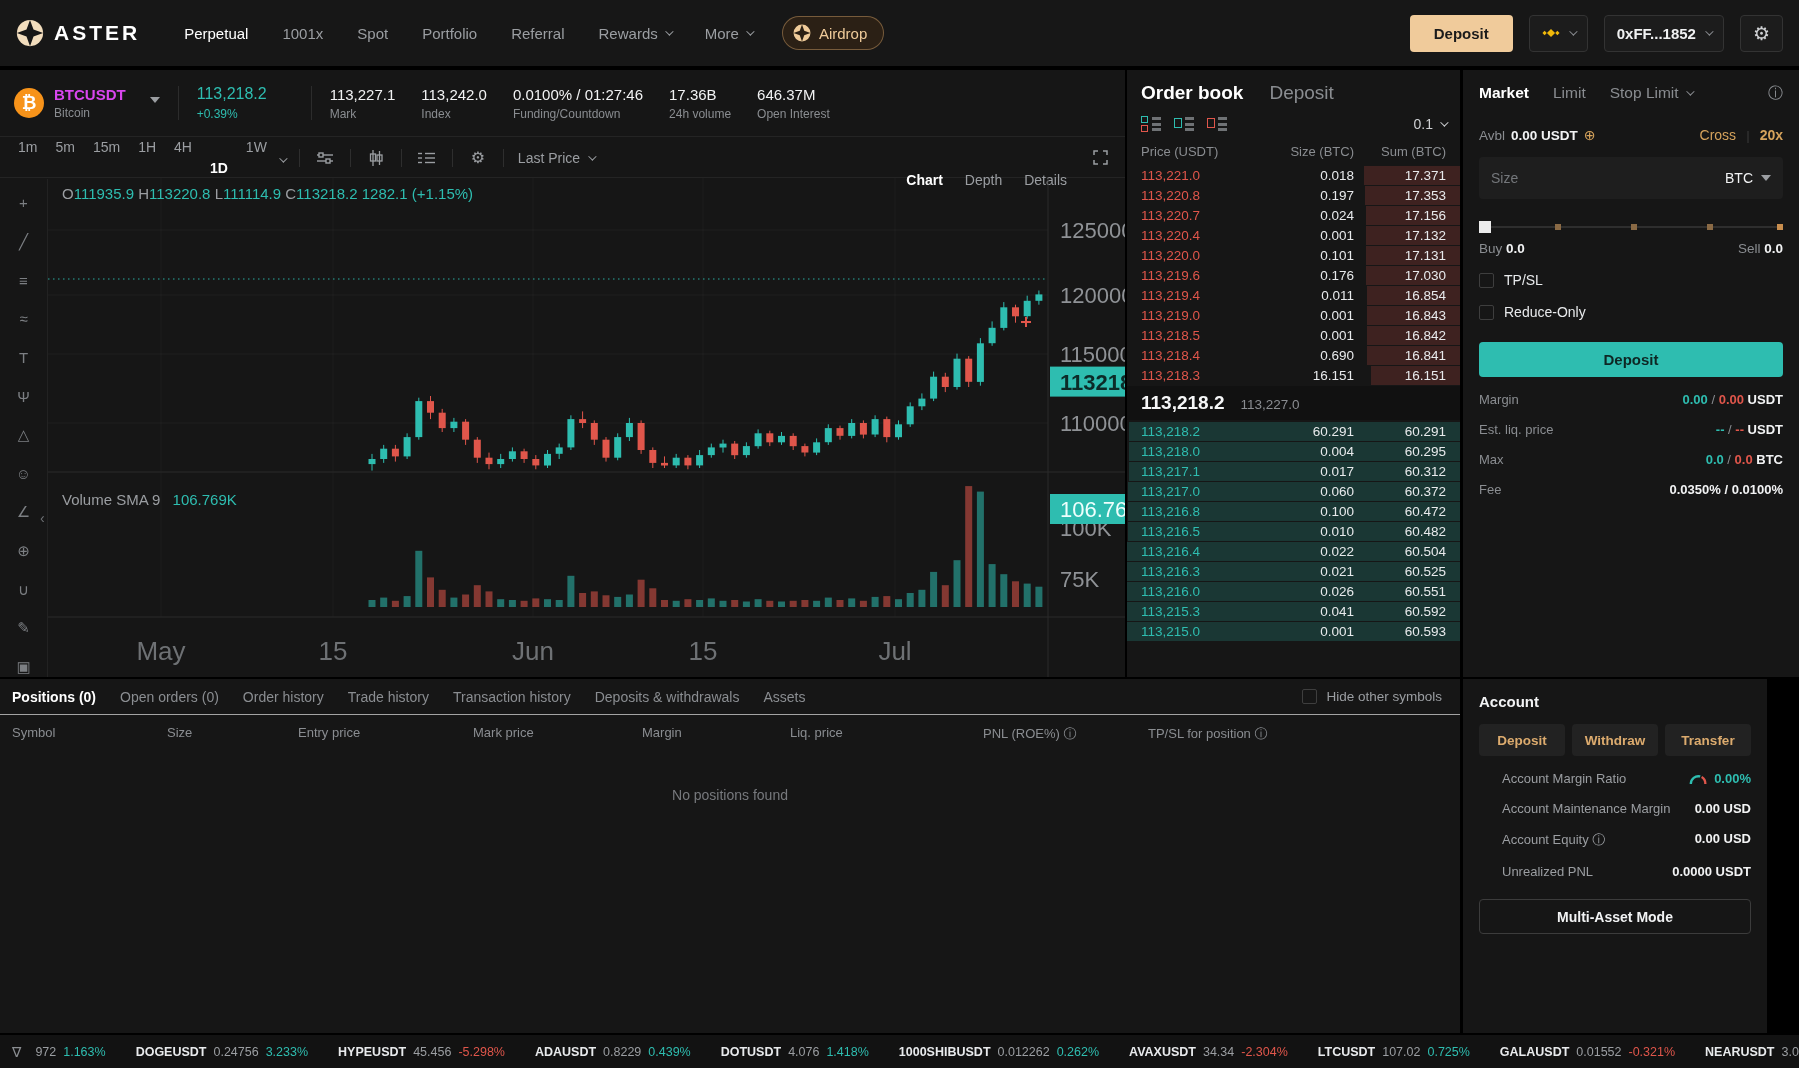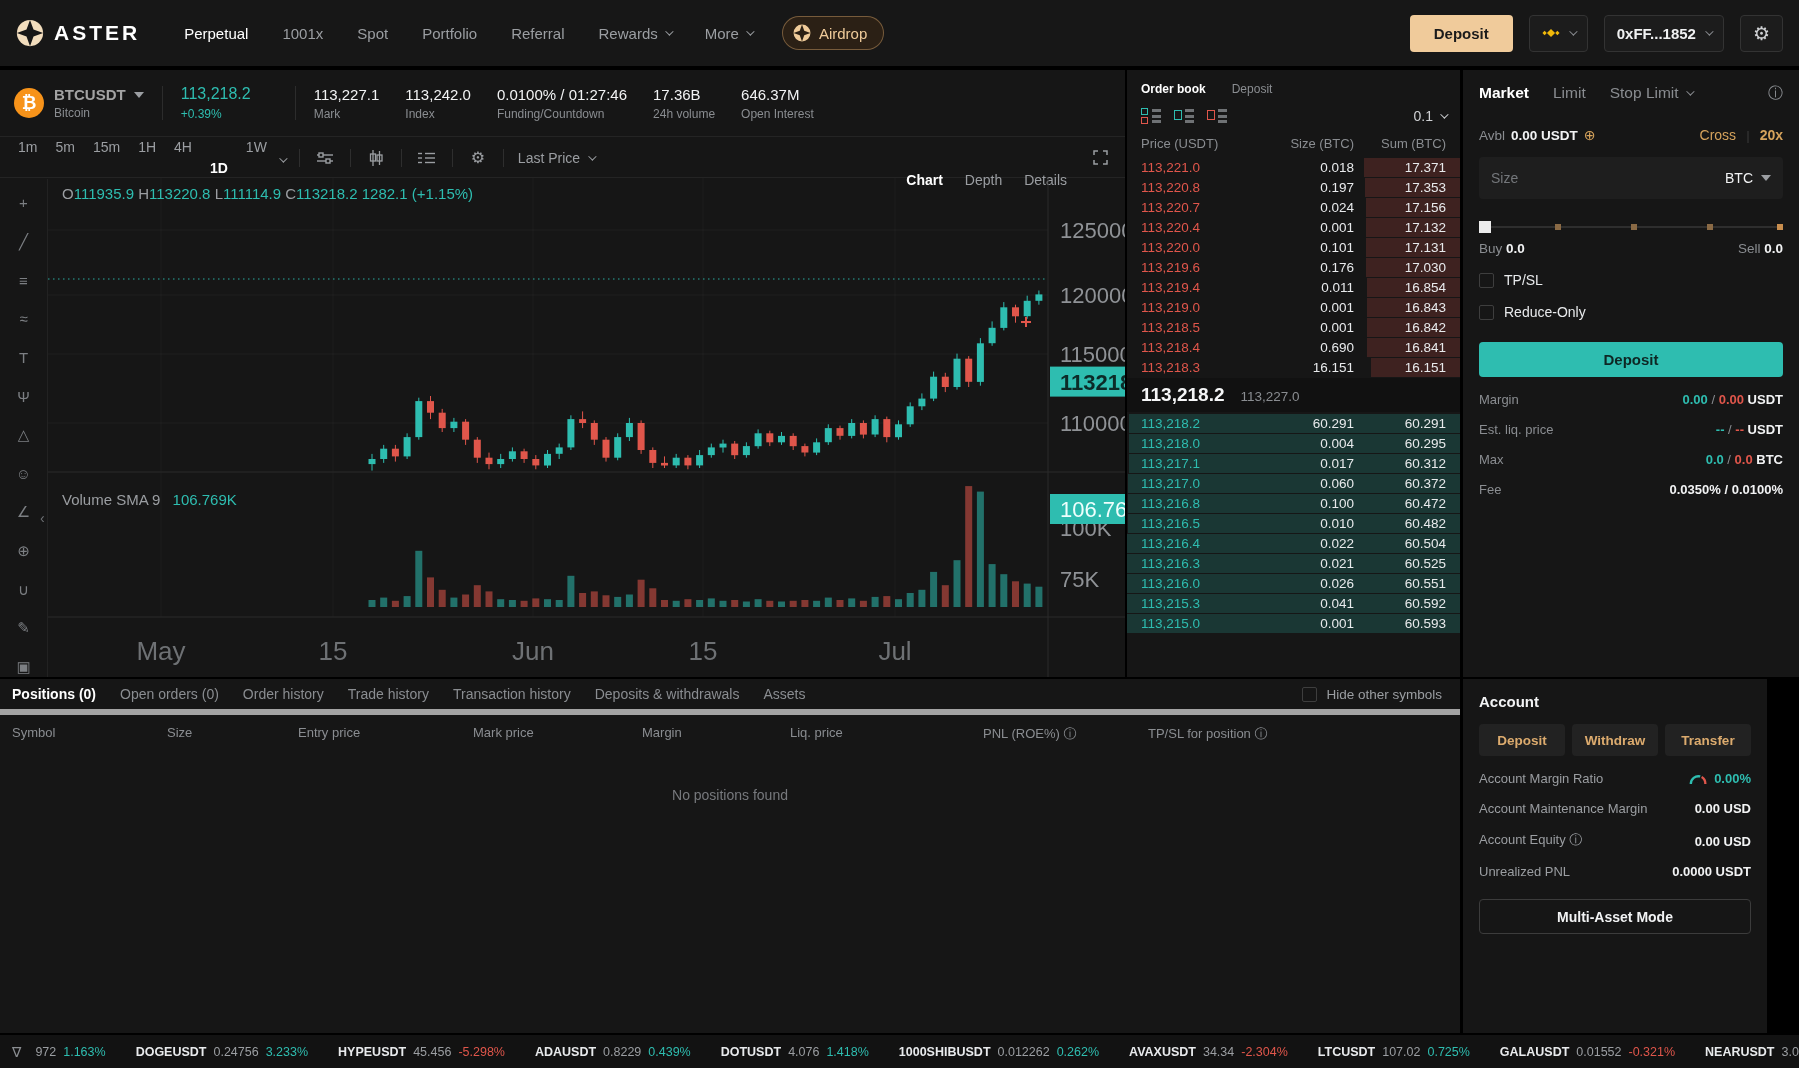--- a/index.html
+++ b/index.html
@@ -23,21 +23,21 @@
   .nav-box { height:37px; background:#1c1c1c; border:1px solid #333; border-radius:4px; display:flex; align-items:center; gap:9px; padding:0 12px; color:#cfd1d4; cursor:pointer; }
   .nav-box .chev { color:#8a8d91; }
   #wallet-box { font-size:15px; font-weight:bold; color:#f0f1f2; }
   .gear { font-size:19px; color:#cfd1d4; }
 
   
   #chart-panel { left:0; top:70px; width:1125px; height:607px; overflow:hidden; }
   #ticker-strip { position:absolute; left:0; top:0; width:100%; height:67px; border-bottom:1px solid #242424; display:flex; align-items:center; }
   .coin-badge { width:30px; height:30px; border-radius:50%; background:#f7931a; color:#fff; font-weight:bold; font-size:18px; display:flex; align-items:center; justify-content:center; margin-left:14px; }
   .sym-col { margin-left:10px; }
-  .sym-row { display:flex; align-items:center; gap:8px; font-size:15px; font-weight:bold; color:#a3a3a3; cursor:pointer; }
+  .sym-row { display:flex; align-items:flex-end; gap:24px; font-size:15px; font-weight:bold; color:#d946ef; cursor:pointer; }
   .tri-down { width:0; height:0; border-left:5px solid transparent; border-right:5px solid transparent; border-top:6px solid #9b9ea2; }
   .sym-sub { font-size:12px; color:#8a8d91; margin-top:3px; }
   .vsep { width:1px; height:34px; background:#2c2c2c; margin:0 18px; }
   .stat { margin-right:26px; }
   .stat .v { font-size:15px; color:#f2f3f4; }
   .stat .v.teal { color:#2ebdb0; font-size:16px; }
   .stat .l { font-size:12px; color:#8a8d91; margin-top:4px; }
   .stat .l.teal { color:#2ebdb0; }
 
   #chart-toolbar { position:absolute; left:0; top:68px; width:100%; height:40px; border-bottom:1px solid #242424; display:flex; align-items:center; font-size:14px; color:#9b9ea2; }
@@ -55,21 +55,21 @@
 
   #ohlc-line { position:absolute; left:62px; top:115px; font-size:15px; color:#9b9ea2; }
   #ohlc-line b { color:#2ebdb0; font-weight:normal; }
   #vol-line { position:absolute; left:62px; top:421px; font-size:15px; color:#9b9ea2; }
   #vol-line b { color:#2ebdb0; font-weight:normal; margin-left:8px; }
 
   #chart-svg { position:absolute; left:48px; top:108px; }
 
   
   #orderbook { left:1127px; top:70px; width:333px; height:607px; }
-  #ob-tabs { display:flex; gap:26px; padding:12px 14px 4px; font-size:12px; }
+  #ob-tabs { display:flex; gap:26px; padding:12px 14px 4px; font-size:19px; }
   .ob-tab { color:#8a8d91; cursor:pointer; }
   .ob-tab.active { color:#fff; font-weight:bold; }
   #ob-controls { display:flex; align-items:center; padding:8px 14px 2px; gap:13px; }
   .ob-ic { width:20px; height:16px; position:relative; cursor:pointer; display:flex; flex-direction:column; justify-content:space-between; }
   .ob-ic .bars { position:absolute; right:0; top:1px; }
   .ob-ic .bars i { display:block; width:9px; height:3px; background:#6f7275; margin-bottom:2.5px; }
   .sq { position:absolute; left:0; width:7px; height:7px; border:1.6px solid; }
   #ob-step { margin-left:auto; display:flex; align-items:center; gap:7px; color:#cfd1d4; font-size:14px; cursor:pointer; }
   #ob-head { display:flex; padding:10px 14px 6px; font-size:13px; color:#8a8d91; }
   .obc1 { width:110px; } .obc2 { flex:1; text-align:right; } .obc3 { width:92px; text-align:right; }
@@ -111,35 +111,35 @@
   .cb-row { display:flex; align-items:center; gap:10px; margin-top:16px; font-size:14px; color:#e8eaec; }
   .cb { width:15px; height:15px; border:1px solid #3e3e3e; border-radius:2px; background:transparent; cursor:pointer; }
   #tp-deposit { margin-top:22px; width:100%; height:35px; background:#2ebdb0; border:none; border-radius:4px; color:#0e2724; font-size:15px; font-weight:bold; cursor:pointer; }
   .tp-row { display:flex; margin-top:15px; font-size:13px; }
   .tp-row .lab { color:#8a8d91; }
   .tp-row .val { margin-left:auto; color:#f2f3f4; font-weight:bold; }
   .tp-row .val .g { color:#2ebdb0; } .tp-row .val .r { color:#e0564b; } .tp-row .val .s { color:#8a8d91; font-weight:normal; }
 
   
   #positions { left:0; top:679px; width:1460px; height:354px; }
-  #pos-tabs { display:flex; align-items:center; height:36px; border-bottom:6px solid #a3a3a3; font-size:14px; color:#8a8d91; }
+  #pos-tabs { display:flex; align-items:center; height:36px; border-bottom:1px solid #a3a3a3; font-size:14px; color:#8a8d91; }
   .pos-tab { margin-left:24px; cursor:pointer; }
   .pos-tab:first-child { margin-left:12px; }
   .pos-tab.active { color:#fff; font-weight:bold; }
   #hide-sym { margin-left:auto; margin-right:18px; display:flex; align-items:center; gap:9px; font-size:13.5px; color:#9b9ea2; }
   #pos-head { position:relative; height:34px; font-size:13px; color:#8a8d91; }
   #pos-head span { position:absolute; top:10px; }
   #pos-empty { position:absolute; left:0; width:100%; top:108px; text-align:center; font-size:14px; color:#77797d; }
 
   
   #account { left:1463px; top:679px; width:304px; height:354px; padding:0 16px; }
   #acct-title { padding-top:14px; font-size:15px; font-weight:bold; color:#f2f3f4; }
   #acct-btns { display:flex; gap:7px; margin-top:14px; }
   .acct-btn { flex:1; height:32px; background:#222; border:none; border-radius:4px; color:#dcab6e; font-size:13.5px; font-weight:bold; cursor:pointer; }
-  .acct-row { display:flex; align-items:flex-end; margin-top:15px; font-size:13px; }
+  .acct-row { display:flex; align-items:flex-start; margin-top:15px; font-size:13px;margin-left:23px; }
   .acct-row .lab { color:#9b9ea2; }
   .acct-row .val { margin-left:auto; color:#f2f3f4; font-weight:bold; display:flex; align-items:center; gap:7px; }
   .acct-row .val.teal { color:#2ebdb0; }
   #multi-asset { margin-top:20px; width:100%; height:35px; background:transparent; border:1px solid #3c3c3c; border-radius:4px; color:#f2f3f4; font-size:14px; font-weight:bold; cursor:pointer; }
 
   
   #bottom-bar { position:absolute; left:0; top:1035px; width:1799px; height:33px; background:#121212; display:flex; align-items:center; overflow:hidden; }
   #bb-filter { color:#8a8d91; margin:0 14px 0 12px; font-size:14px; }
   .bb-item { display:flex; align-items:center; gap:7px; margin-right:30px; font-size:12.5px; white-space:nowrap; }
   .bb-sym { color:#e8eaec; font-weight:bold; }

